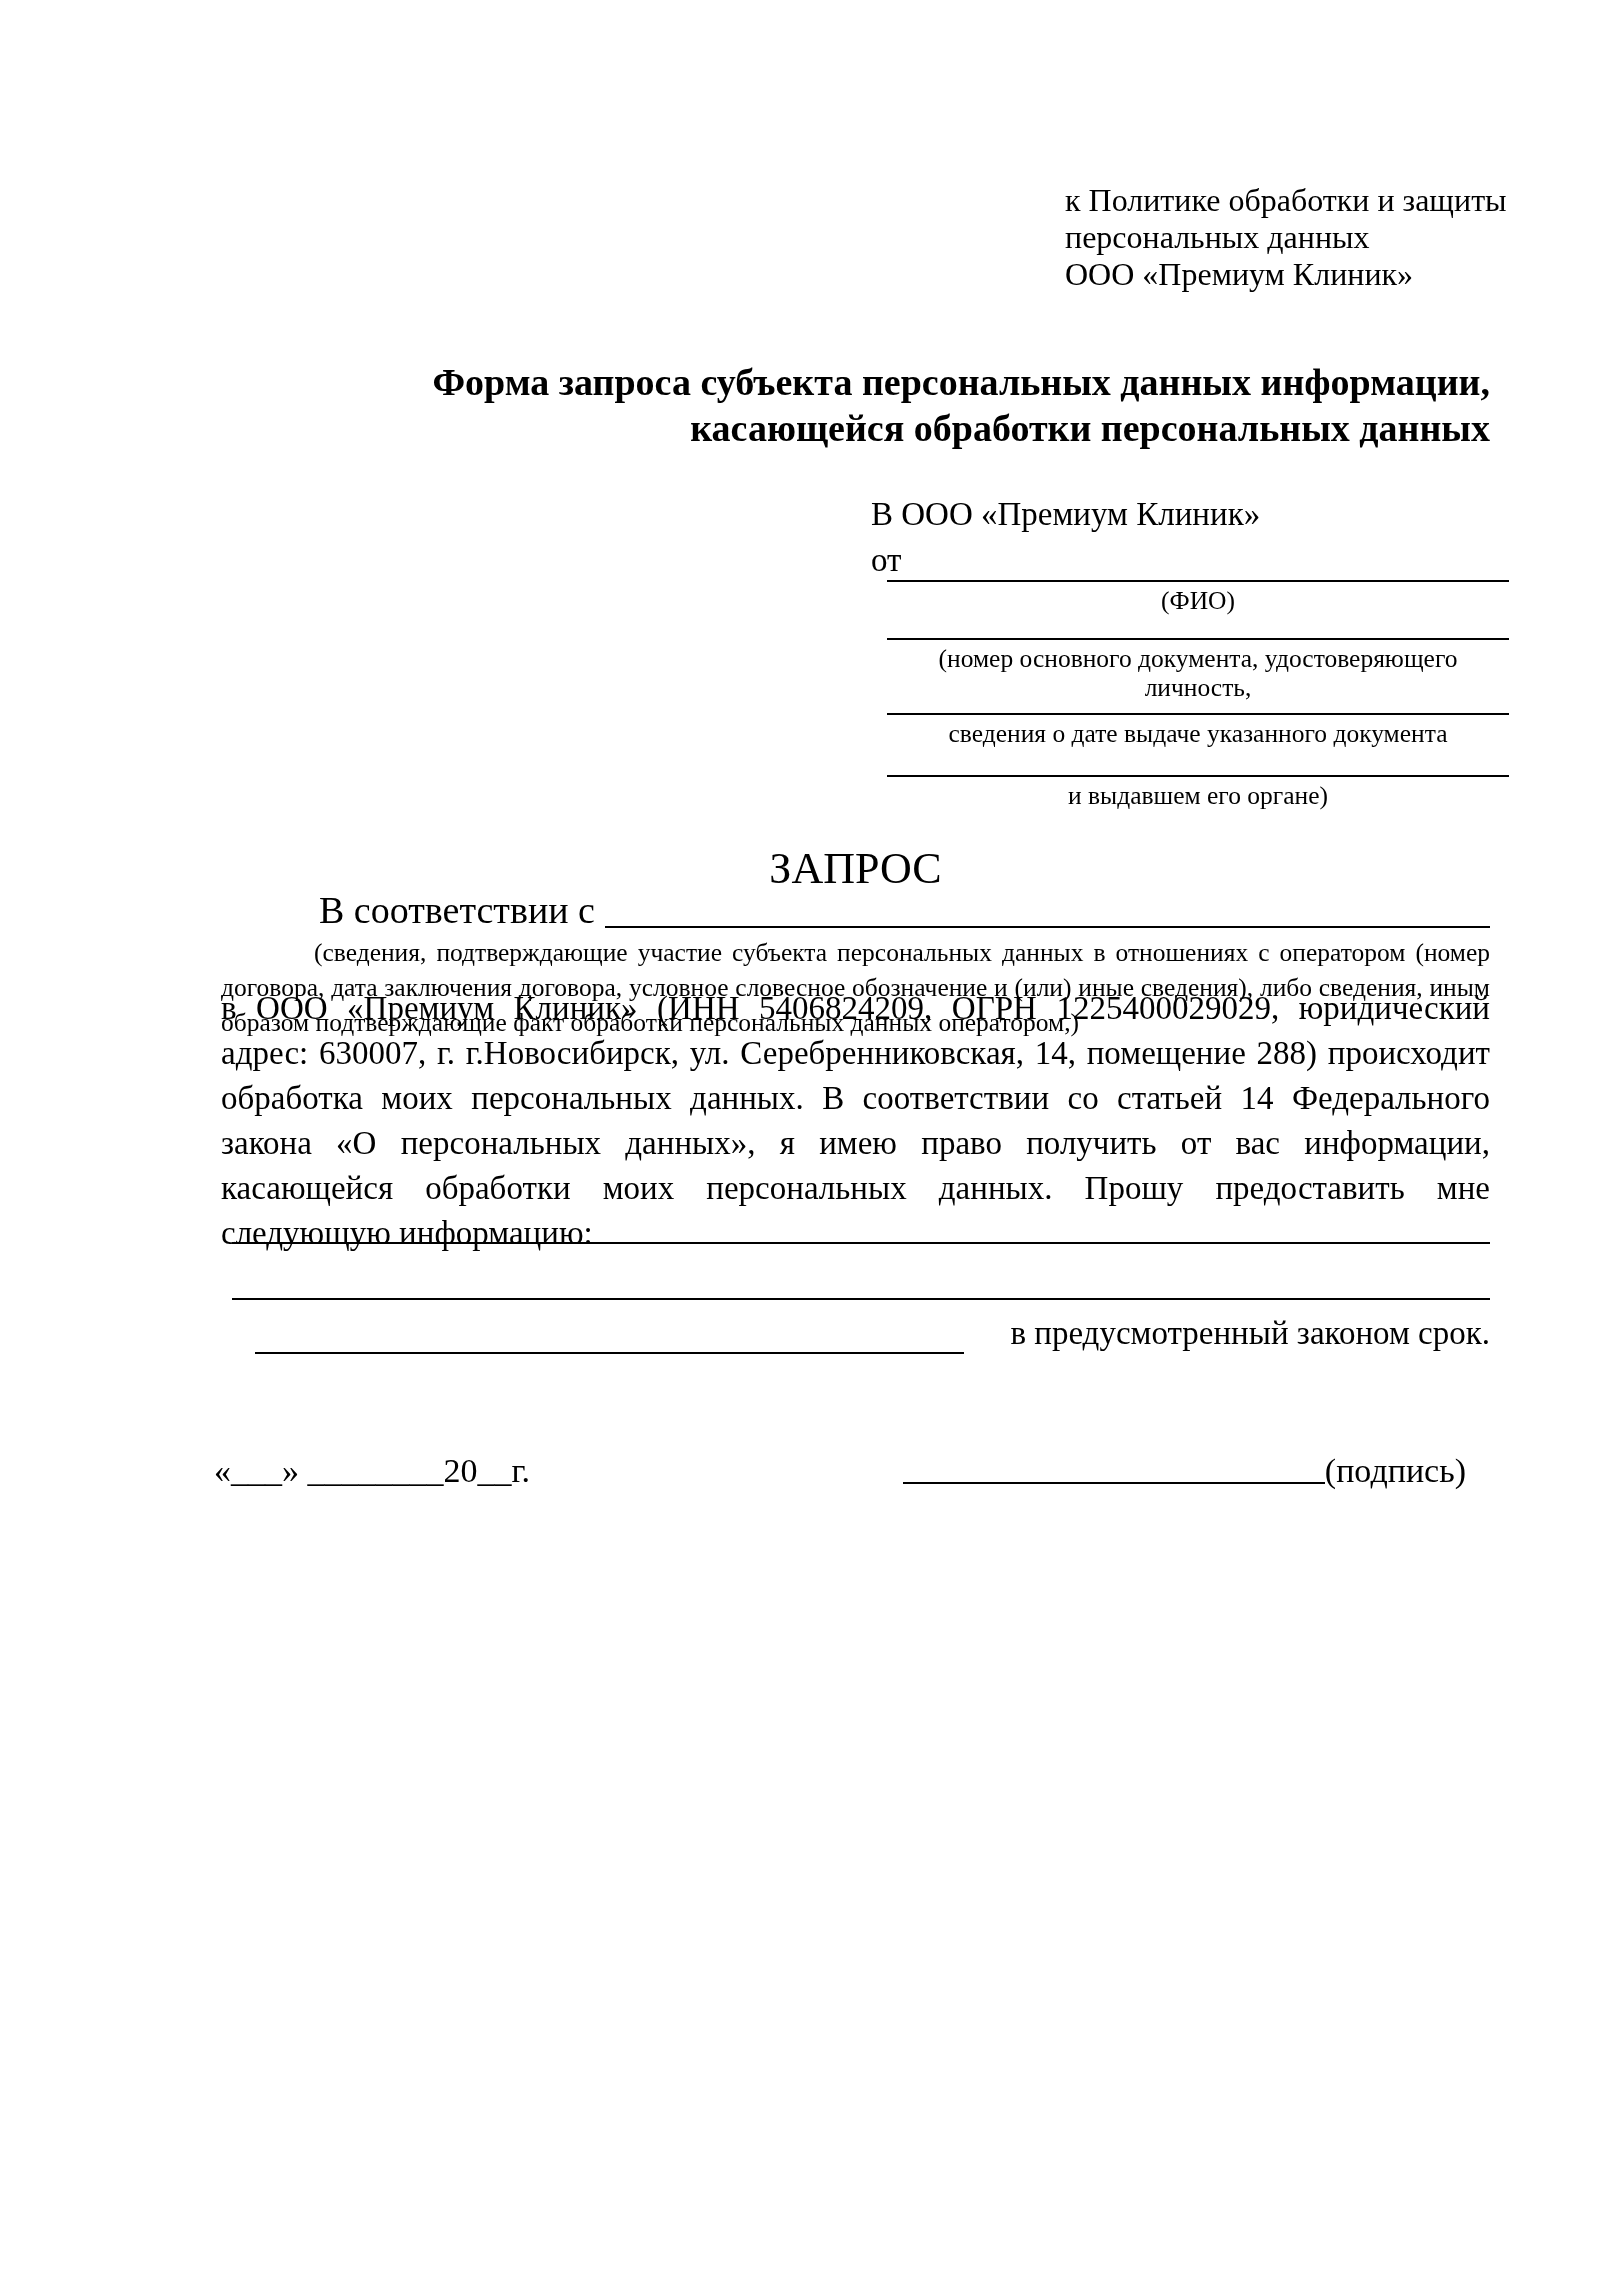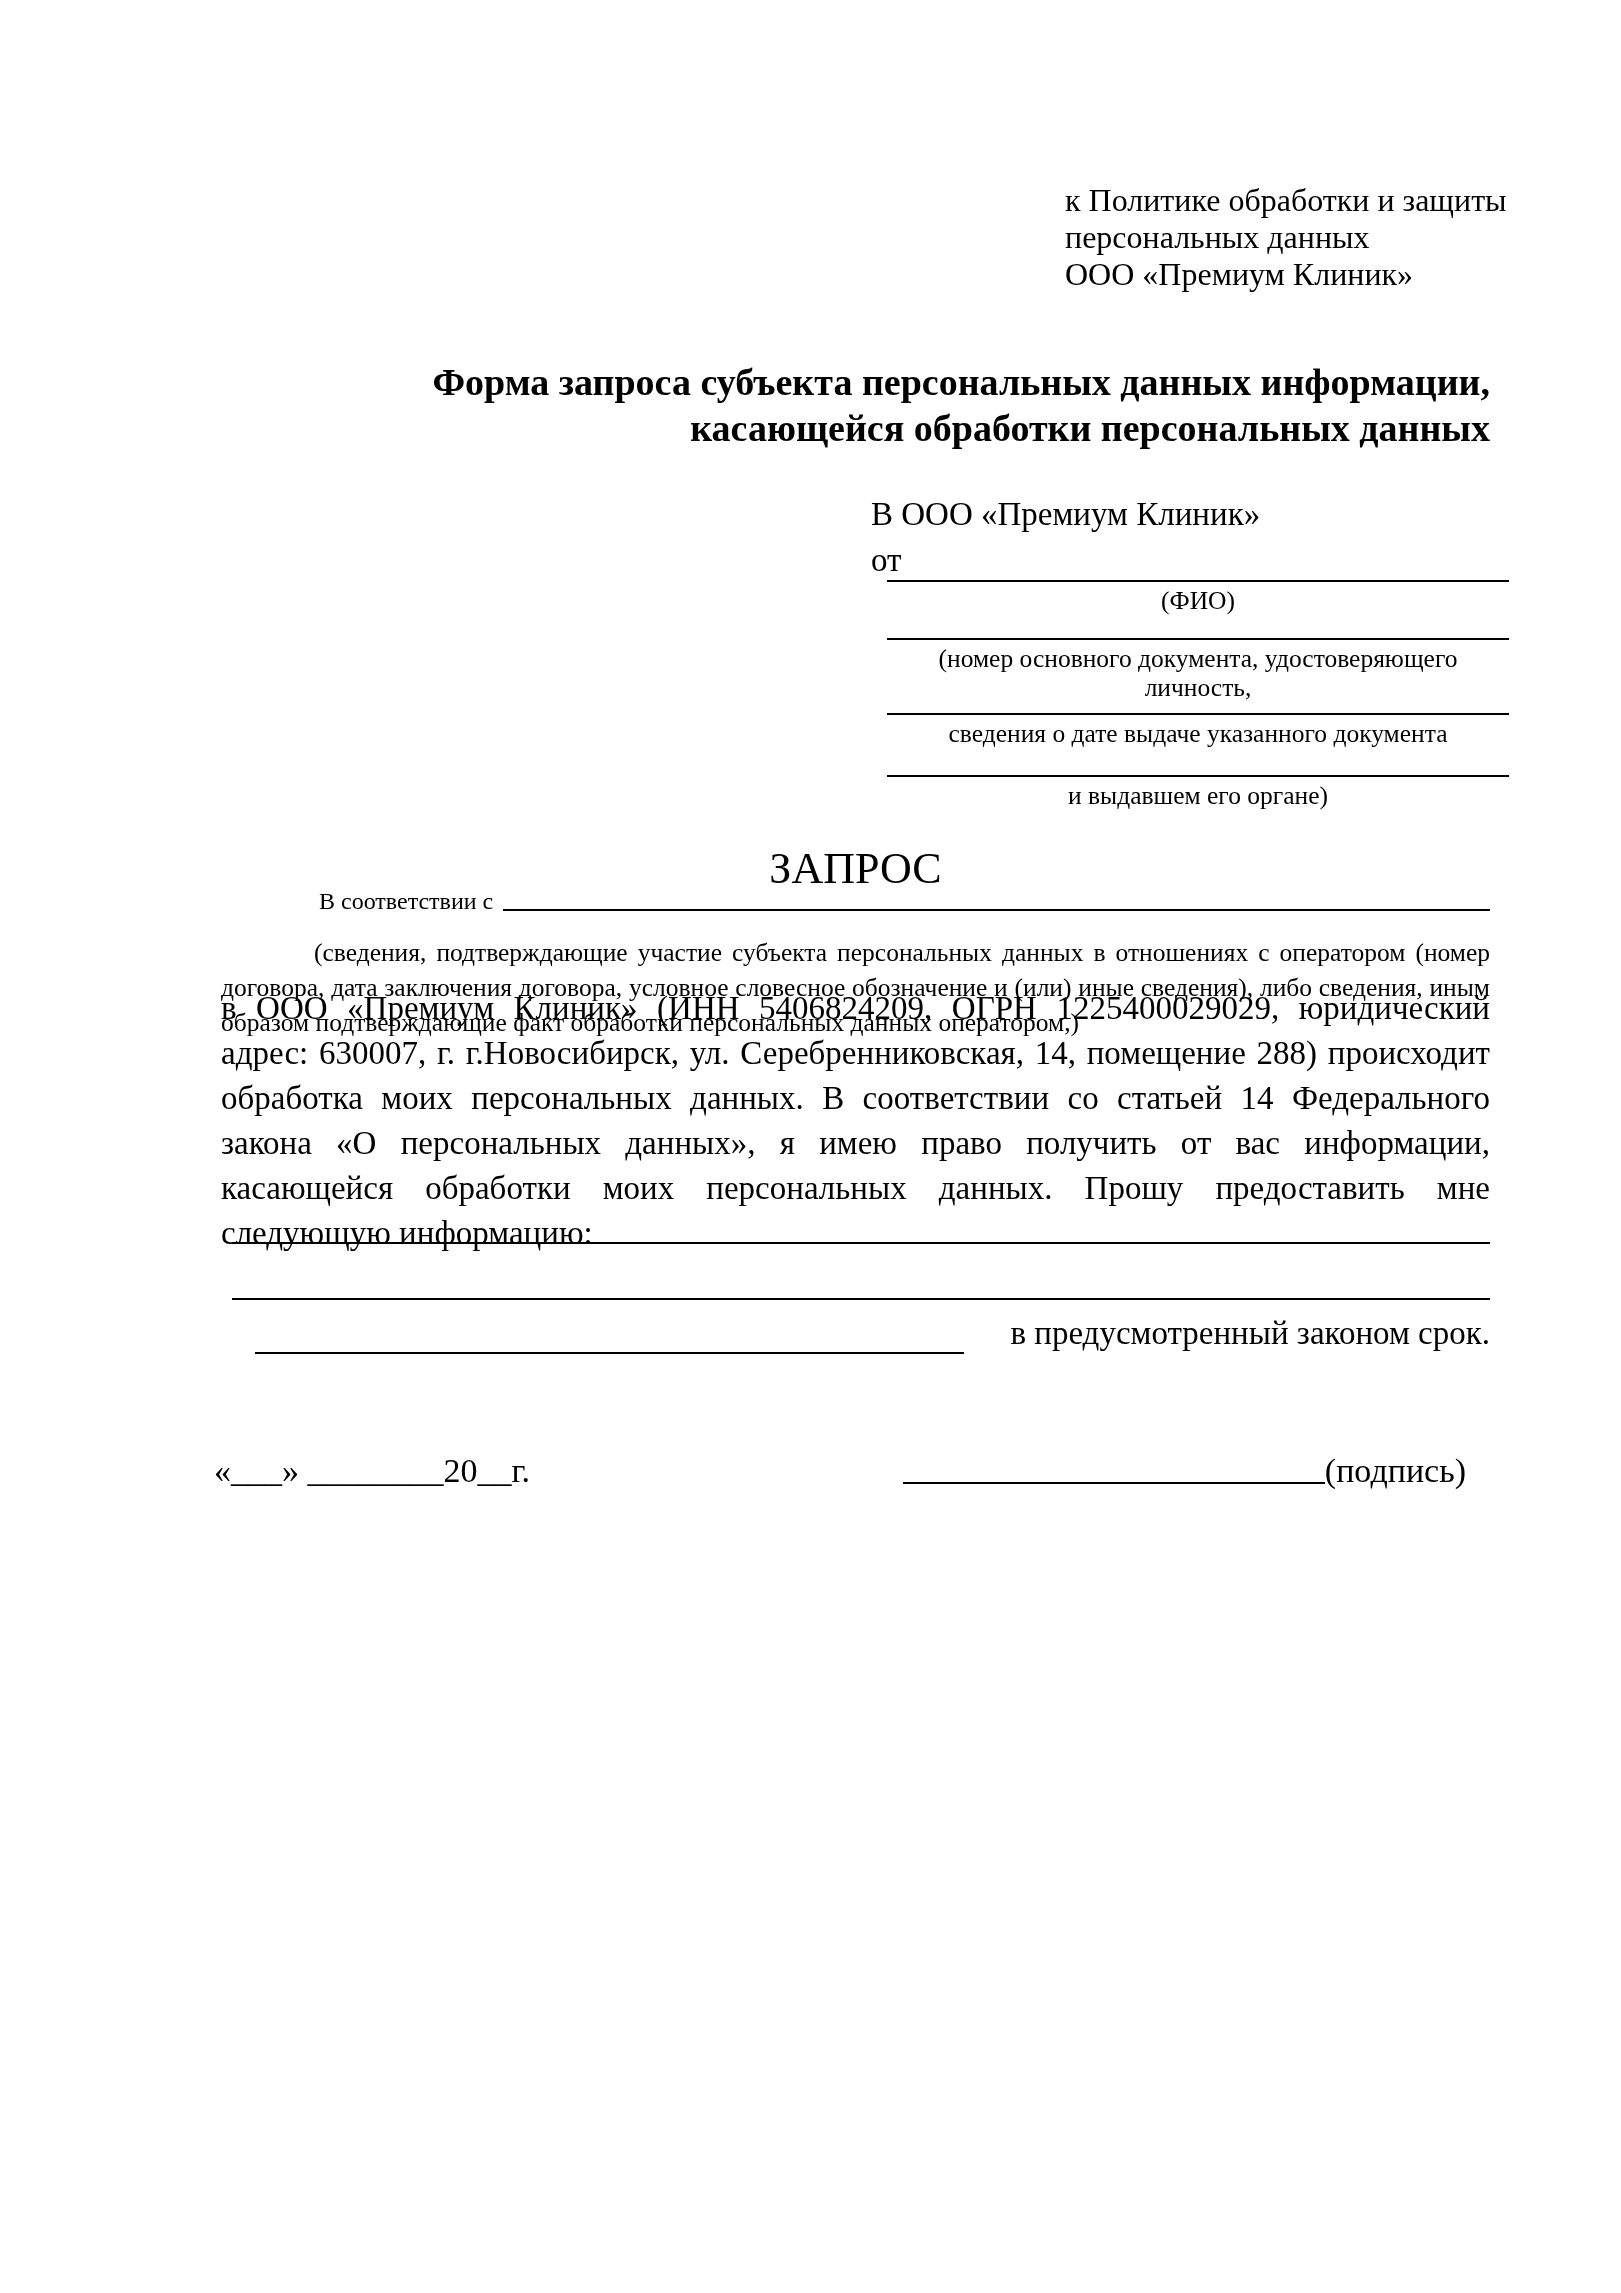--- a/index.html
+++ b/index.html
@@ -36,21 +36,21 @@
   .f3 { top:713px; }
   .f4 { top:775px; }
 
   .zapros {
     position:absolute; left:221px; top:843px; width:1269px;
     text-align:center; font-size:44px;
   }
 
   .accordance {
     position:absolute; left:221px; top:888px; width:1269px;
-    font-size:24px; display:flex; align-items:flex-end;
+    font-size:38px; display:flex; align-items:flex-end;
   }
   .acc-label { white-space:nowrap; padding-left:98px; padding-right:9.8px; }
   .acc-fill  { flex:1; border-bottom:2.9px solid #000; margin-bottom:3.9px; height:1px; }
 
   .footnote {
     position:absolute; left:221px; top:935px; width:1269px;
     font-size:25.5px; line-height:35px; text-align:justify; text-indent:93px;
   }
 
   .bodypar {

